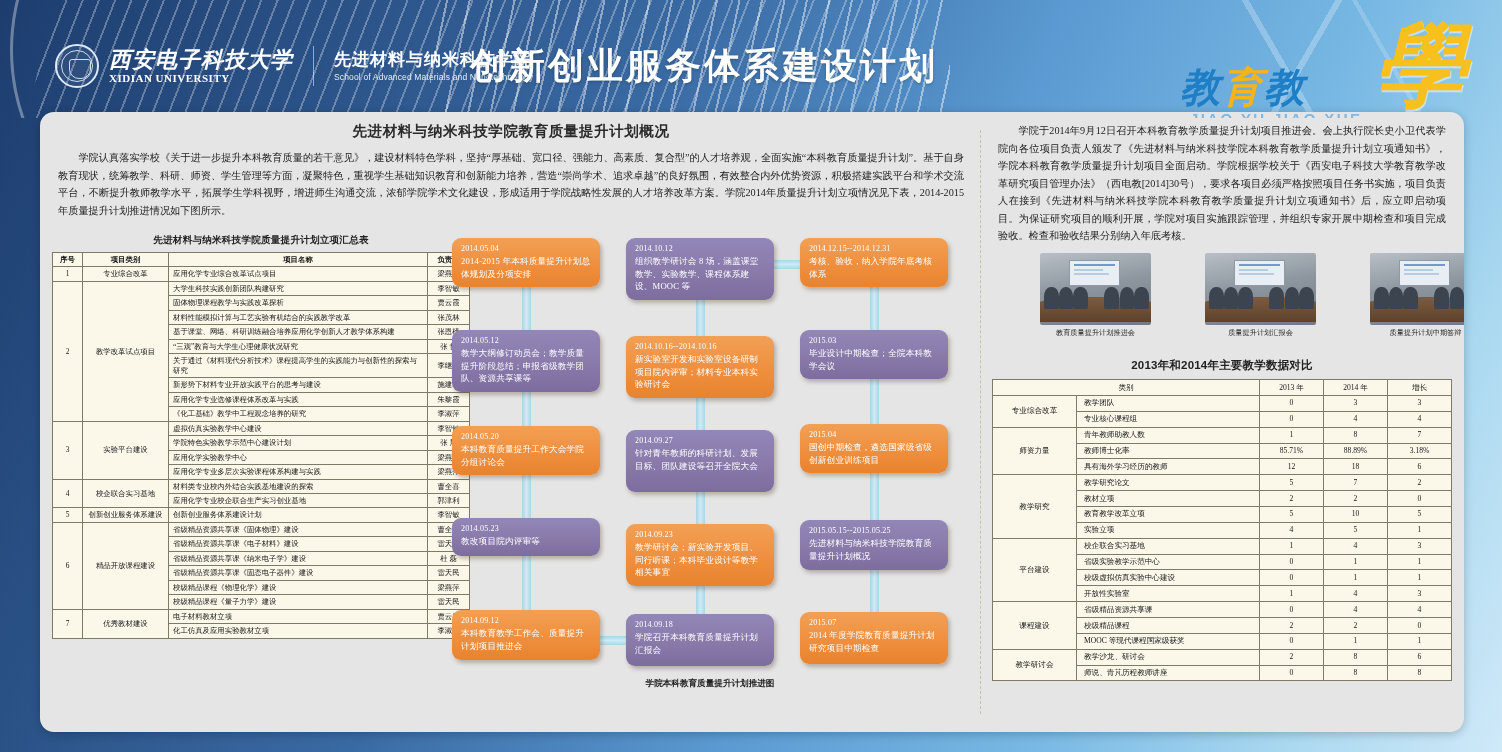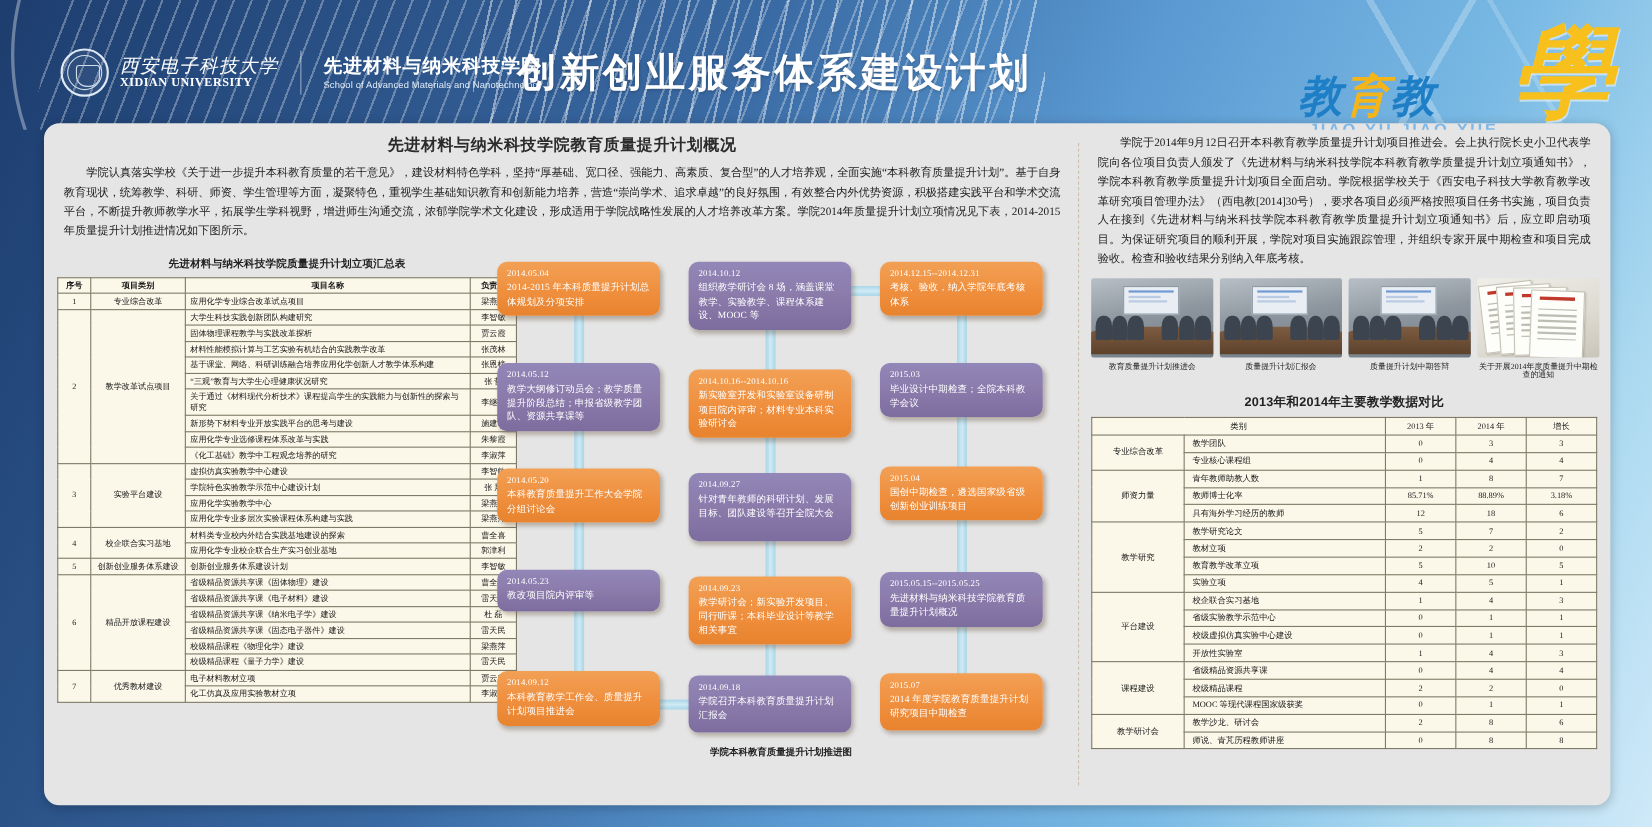--- a/index.html
+++ b/index.html
@@ -57,21 +57,21 @@
     content: ""; position: absolute; left: 4px; top: 4px; right: 4px; bottom: 4px;
     border: 1px solid #cfdcec; border-radius: 50%;
   }
   .seal::after {
     content: ""; position: absolute; left: 12px; top: 13px; width: 20px; height: 18px;
     border: 1px solid #cfdcec; border-radius: 3px 3px 10px 10px;
   }
   .uni-names { line-height: 1.15; }
   .uni-cn {
     font-family: "Liberation Serif", "DejaVu Serif", serif;
-    font-size: 17px; color: #ffffff; font-style: italic; font-weight: normal;
+    font-size: 22px; color: #ffffff; font-style: italic; font-weight: bold;
     letter-spacing: 1px;
   }
   .uni-en {
     font-family: "Liberation Serif", "DejaVu Serif", serif;
     font-size: 11px; color: #ffffff; font-weight: bold; letter-spacing: 0.5px;
   }
   .vdiv { width: 1px; height: 40px; background: rgba(255,255,255,0.5); margin: 0 10px; }
   .col-names { line-height: 1.3; }
   .col-cn { font-size: 17px; color: #ffffff; font-weight: bold; letter-spacing: 1px; }
   .col-en { font-size: 8.5px; color: #e3eefa; letter-spacing: 0.15px; }
@@ -172,21 +172,21 @@
   }
   #tl-cap {
     position: absolute; left: 398px; top: 444px; width: 520px;
     text-align: center; font-size: 8.6px; color: #222; font-weight: bold;
     font-family: "Liberation Sans", sans-serif;
   }
 
   
   #right-col { position: absolute; left: 952px; top: 10px; width: 460px; }
   #photos { display: flex; gap: 6px; margin-top: 8px; }
-  .photo-item { width: 111px; }
+  .photo-item { width: 111px; margin-left: 48px; }
   .photo {
     width: 111px; height: 72px; border-radius: 2px;
     background: linear-gradient(170deg, #b8bfc6 0%, #8e979f 45%, #6f7a84 100%);
     position: relative; overflow: hidden;
   }
   .photo .screen {
     position: absolute; left: 26%; top: 10%; width: 46%; height: 36%;
     background: #e9eef4; border: 1px solid #8e9aa6;
   }
   .photo .screen i {

